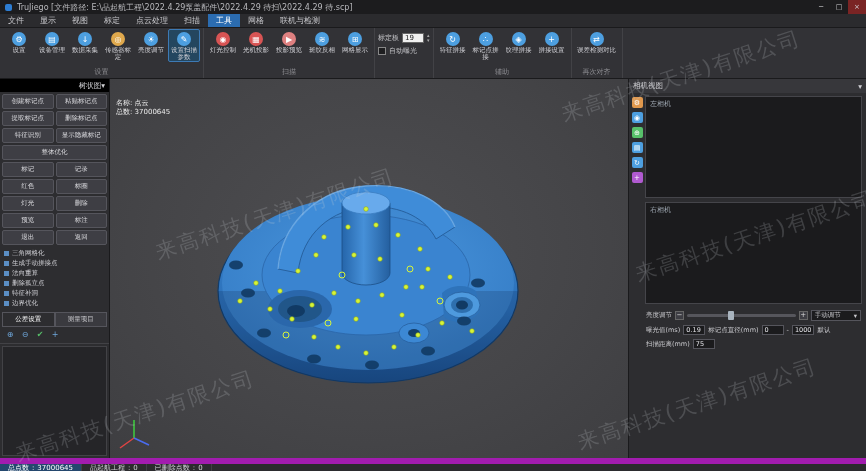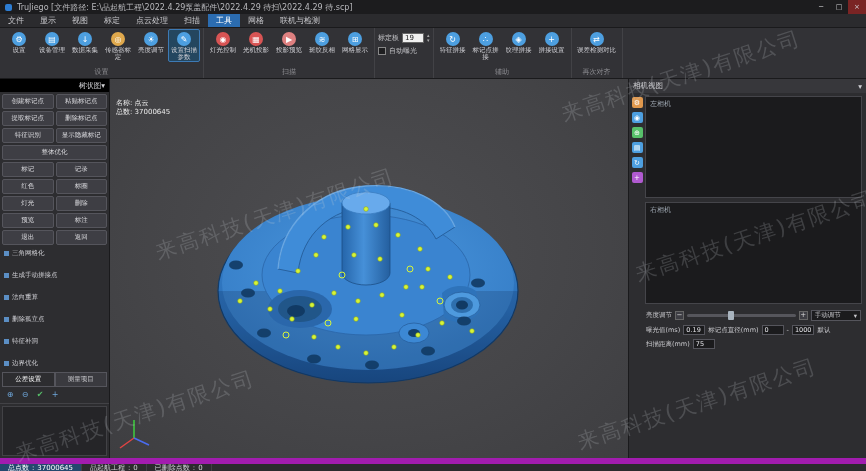--- a/index.html
+++ b/index.html
@@ -36,21 +36,21 @@
 
   
   .main { height:379px; display:flex; }
 
   
   .left-panel { width:110px; flex:none; background:#2d2d30; border-right:1px solid #1a1a1c; display:flex; flex-direction:column; }
   .lp-header { height:13px; background:#000000; display:flex; align-items:center; justify-content:flex-end; padding:0 4px; font-size:7.5px; color:#d0d0d4; flex:none; }
   .lp-btns { display:grid; grid-template-columns:1fr 1fr; gap:2px; padding:2px; }
   .lbtn { background:#3e3e44; border:1px solid #55555c; border-radius:2px; text-align:center; font-size:6.5px; color:#d8d8dc; padding:2px 0; overflow:hidden; white-space:nowrap; }
   .lbtn.full { grid-column:1 / 3; }
-  .lp-list { display:flex; flex-direction:column; gap:13px; padding:2px 2px; }
+  .lp-list { display:flex; flex-direction:column; gap:1px; padding:2px 2px; }
   .lp-item { display:flex; align-items:center; gap:3px; font-size:6.5px; color:#cfcfd4; padding:0 2px; height:9px; }
   .lp-item .dot { width:5px; height:5px; background:#5b8ec4; flex:none; }
   .lp-tabs { display:flex; margin:2px 2px 0; }
   .lp-tab { flex:1; text-align:center; font-size:6.5px; padding:2px 0; background:#3a3a3f; border:1px solid #55555c; color:#c8c8cc; }
   .lp-tab.active { background:#2d2d30; color:#fff; }
   .lp-toolbar { display:flex; gap:5px; padding:3px 5px; border-bottom:1px solid #424246; }
   .tool-icon { width:10px; height:10px; font-size:8px; line-height:10px; text-align:center; color:#6fa8dc; }
   .tool-icon.green { color:#57c06a; }
   .lp-tree { flex:1; background:#252528; border:1px solid #424246; margin:2px; }
 

